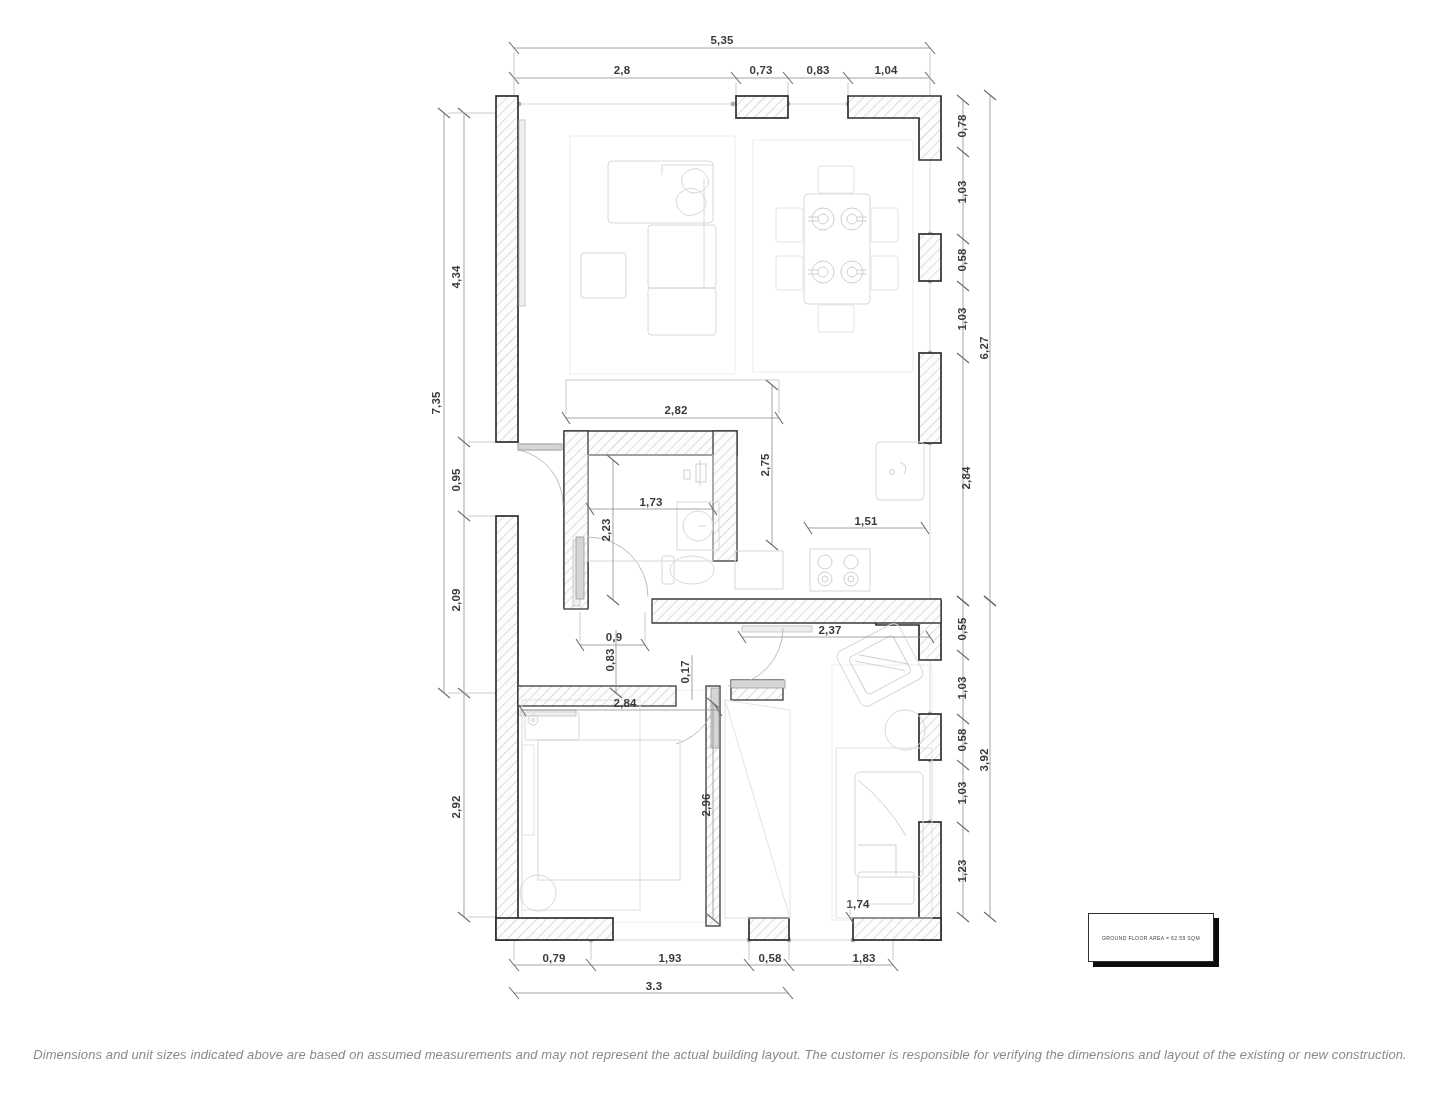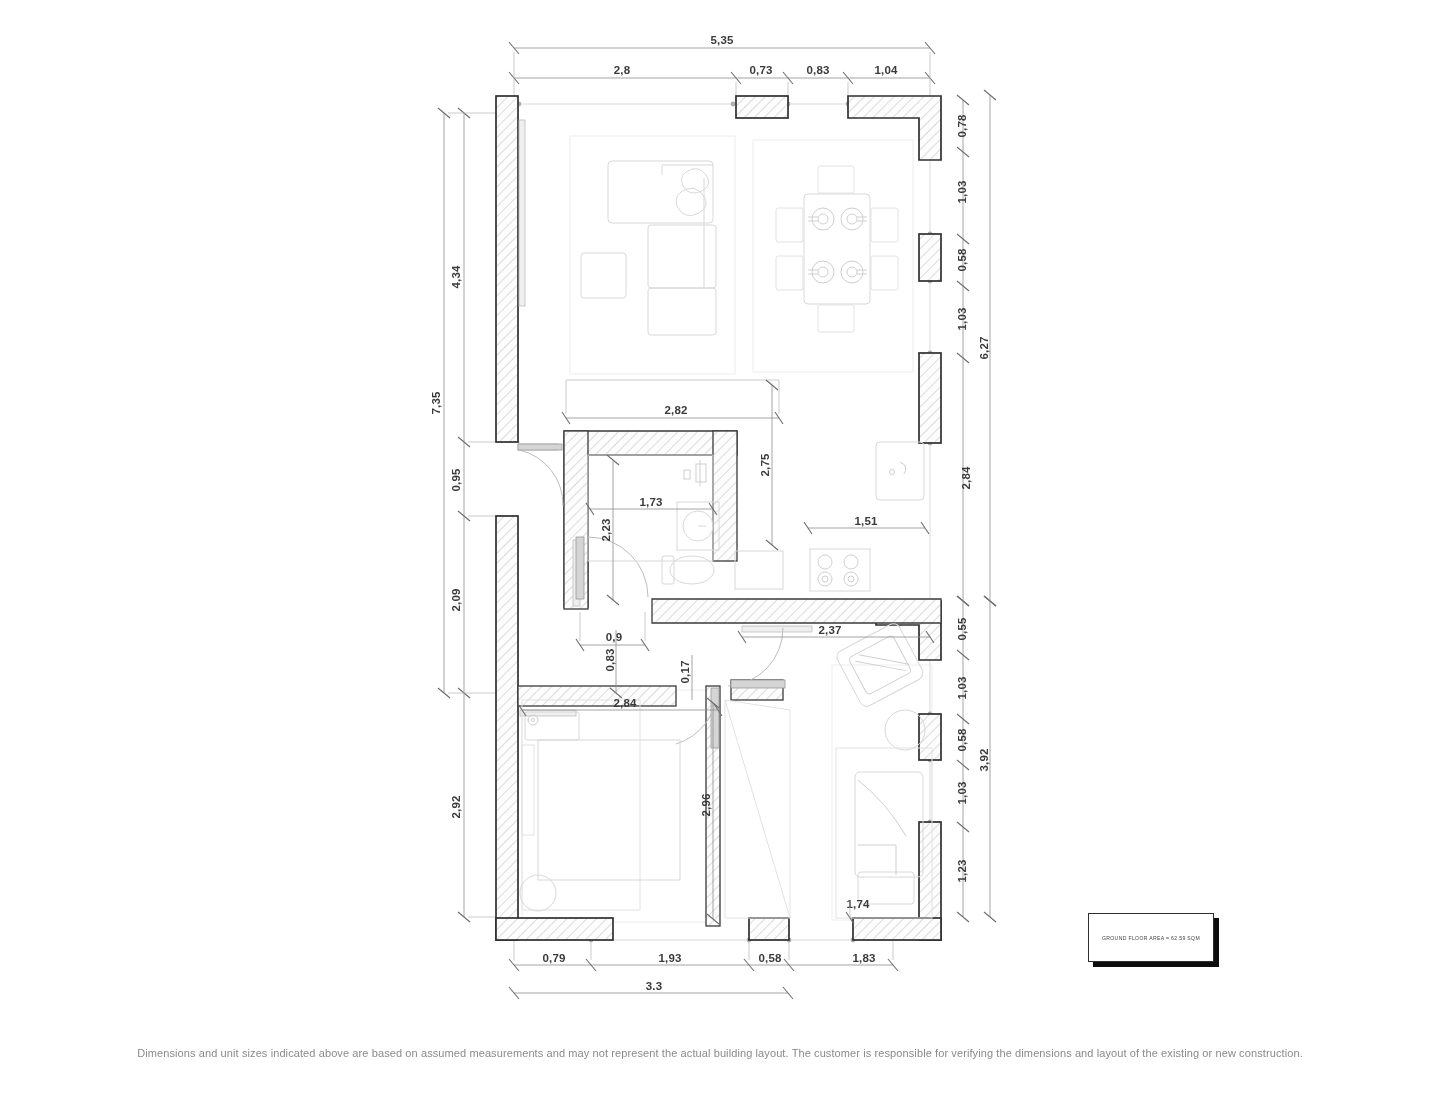--- a/index.html
+++ b/index.html
@@ -37,21 +37,21 @@
     background:#ffffff;border:1px solid #2f2f2f;
     box-shadow:5px 5px 0 #0d0d0d;
     display:flex;align-items:center;justify-content:center;
   }
   #area-tag span{
     font-size:5.1px;letter-spacing:.35px;color:#444;white-space:nowrap;
     font-family:"Liberation Sans", sans-serif;
   }
   #disclaimer{
     position:absolute;left:0;top:1047px;width:1440px;text-align:center;
-    font-size:11px;color:#8a8a8a;letter-spacing:.1px;
+    font-size:13px;font-style:italic;color:#8a8a8a;letter-spacing:.1px;
     font-family:"Liberation Sans", sans-serif;
   }
 </style>
 </head>
 <body>
 
 <div id="sheet">
 
 <svg id="plan" viewBox="0 0 1440 1112">
   <defs>

